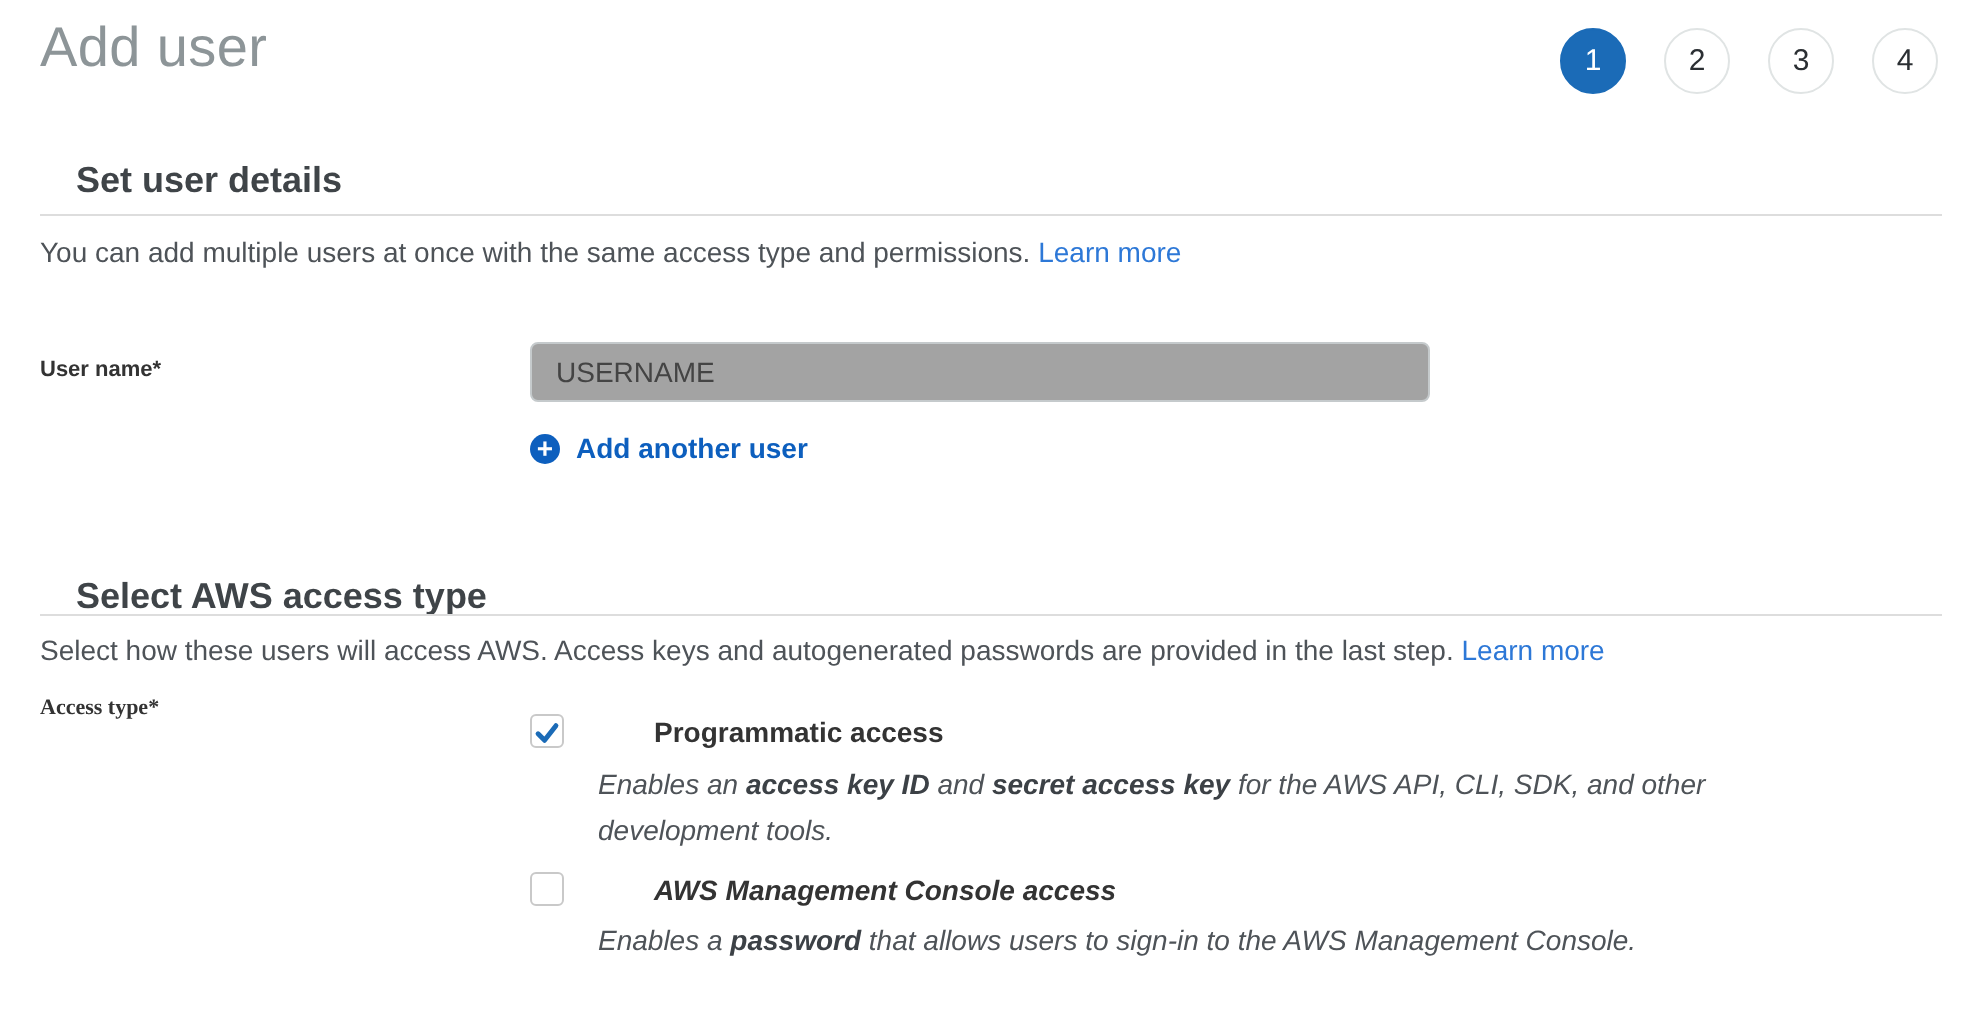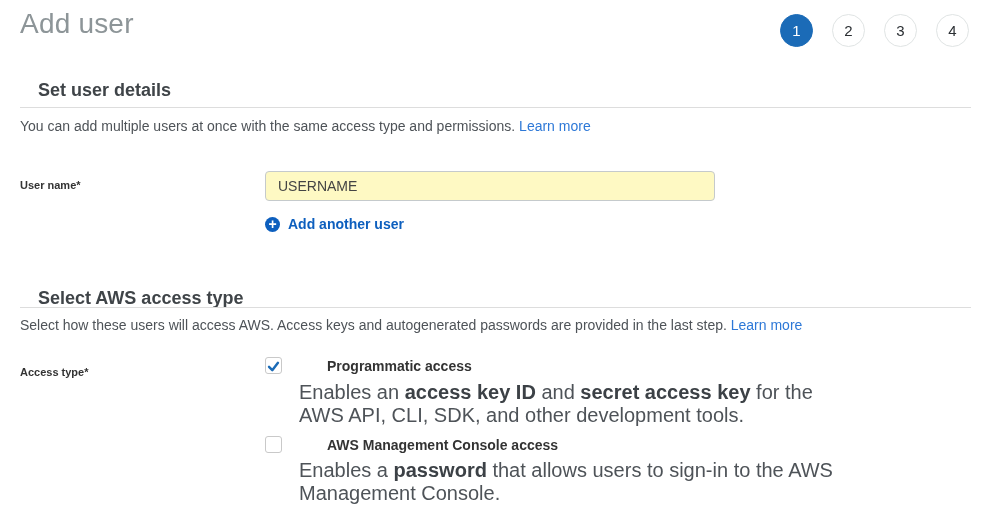--- a/index.html
+++ b/index.html
@@ -93,21 +93,21 @@
     top: 171px;
     width: 450px;
     height: 30px;
     border: 1px solid var(--input-border, #c5cacc);
     border-radius: 4px;
     padding: 0 12px;
     font-family: "Liberation Sans", sans-serif;
     font-size: 14px;
     color: #444;
     outline: none;
-    background: #fef9c3;
+    background: #a3a3a3;
   }
   .add-another {
     position: absolute;
     left: 265px;
     top: 216px;
     display: flex;
     align-items: center;
     gap: 8px;
     cursor: pointer;
   }
@@ -156,23 +156,24 @@
     left: 299px;
     font-size: 14px;
     font-weight: 700;
     color: var(--label-dark, #333);
     cursor: pointer;
     margin-left: 28px;
   }
   .option-desc {
     position: absolute;
     left: 299px;
-    font-size: 20px;
+    font-size: 14px;
     line-height: 22.5px;
     color: var(--body-gray, #4e5358);
+    font-style: italic;
   }
   .option-desc span.b { font-weight: 700; color: #3c4146; }
 </style>
 </head>
 <body>
 
 <div class="page">
 
   <h1 class="page-title">Add user</h1>
 
@@ -198,29 +199,29 @@
     <span class="add-another-label">Add another user</span>
   </div>
 
   <h2 class="section-title" style="top:288px;">Select AWS access type</h2>
   <div class="rule" style="top:307px;"></div>
 
   <p class="section-desc" style="top:317px;text-align:right;"><span>Select how these users will access AWS. Access keys and autogenerated passwords are provided in the last step.</span>
     <a class="learn-more">Learn more</a>
   </p>
 
-  <label class="field-label" style="top:366px;">Access type*</label>
+  <label class="field-label" style="top:348px;font-family:Liberation Serif, serif;">Access type*</label>
 
   <span class="checkbox checked" style="top:357px;">
     <svg class="check" width="13" height="13" viewBox="0 0 16 16">
       <path d="M2.5 8.5 L6.5 12.5 L13.5 3.5" fill="none" stroke="currentColor" stroke-width="3" stroke-linecap="round" stroke-linejoin="round"></path>
     </svg>
   </span>
   <div class="option-title" style="top:358px;">Programmatic access</div>
   <div class="option-desc" style="top:381px; width:560px;"><span>Enables an </span><span class="b">access key ID</span><span> and </span><span class="b">secret access key</span><span> for the AWS API, CLI, SDK, and other development tools.</span></div>
 
   <span class="checkbox" style="top:436px;">
     
   </span>
-  <div class="option-title" style="top:437px;">AWS Management Console access</div>
+  <div class="option-title" style="top:437px;font-style:italic;">AWS Management Console access</div>
   <div class="option-desc" style="top:459px; width:640px;"><span>Enables a </span><span class="b">password</span><span> that allows users to sign-in to the AWS Management Console.</span></div>
 
 </div>
 
 </body></html>

